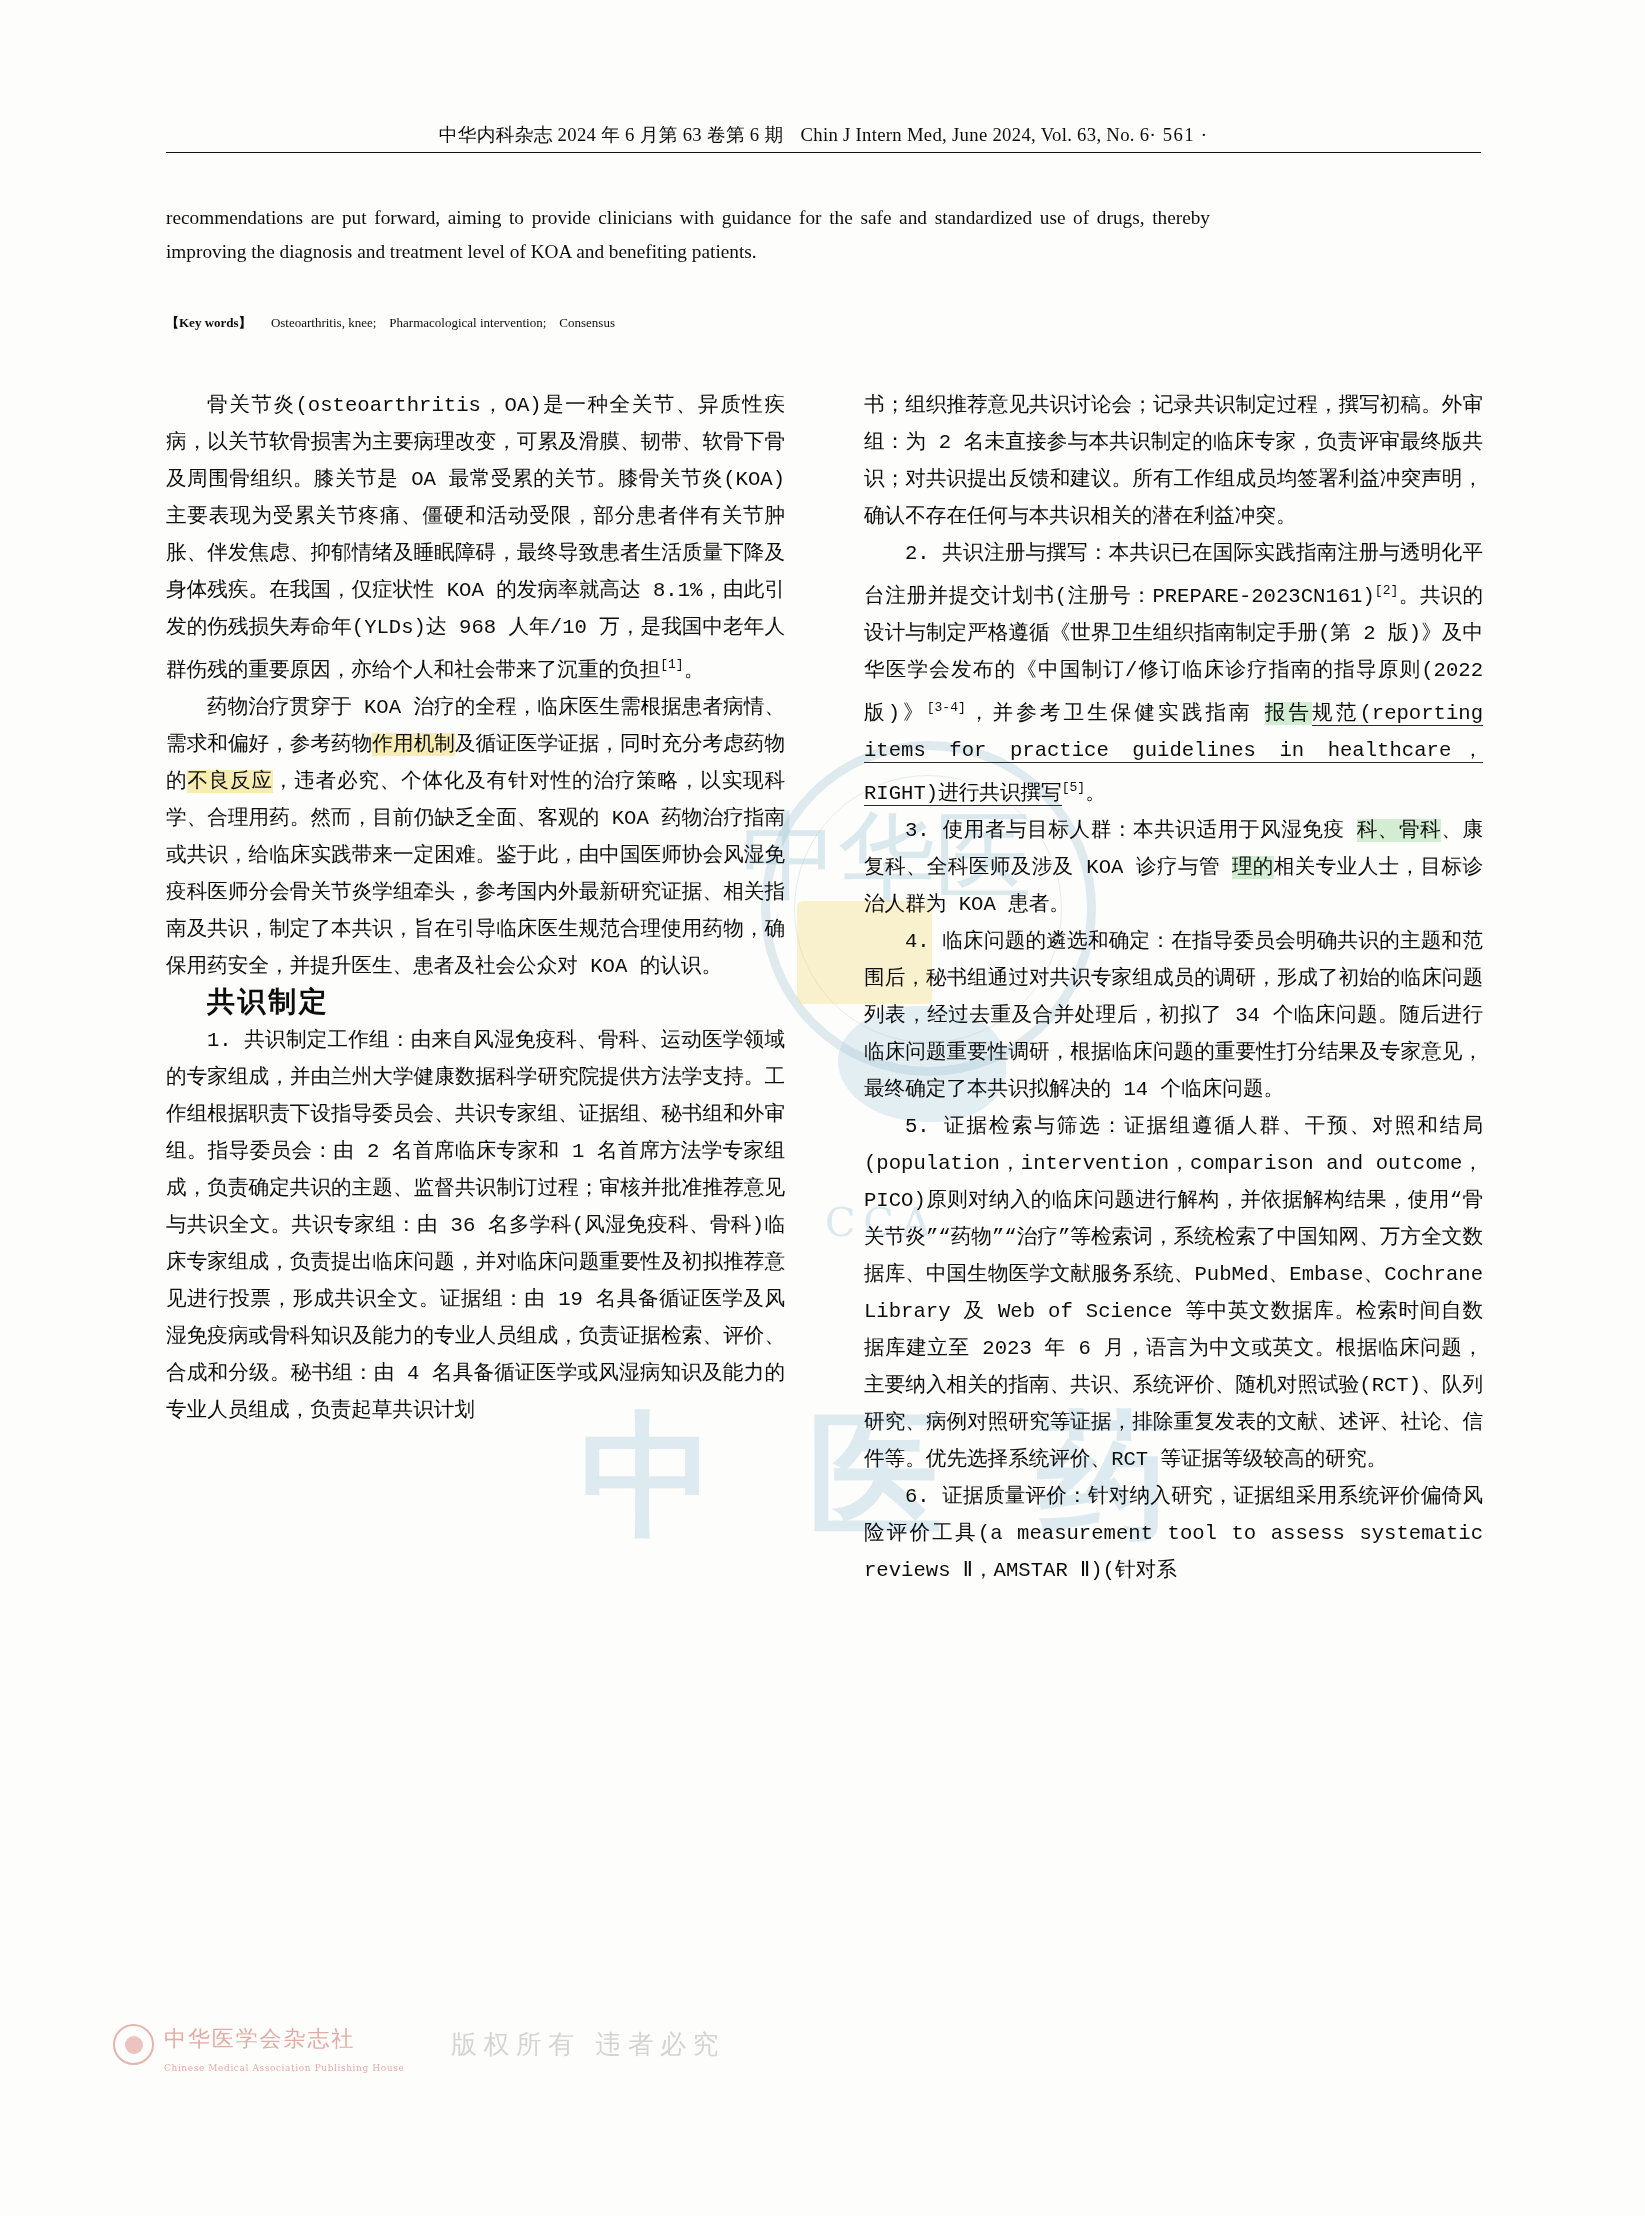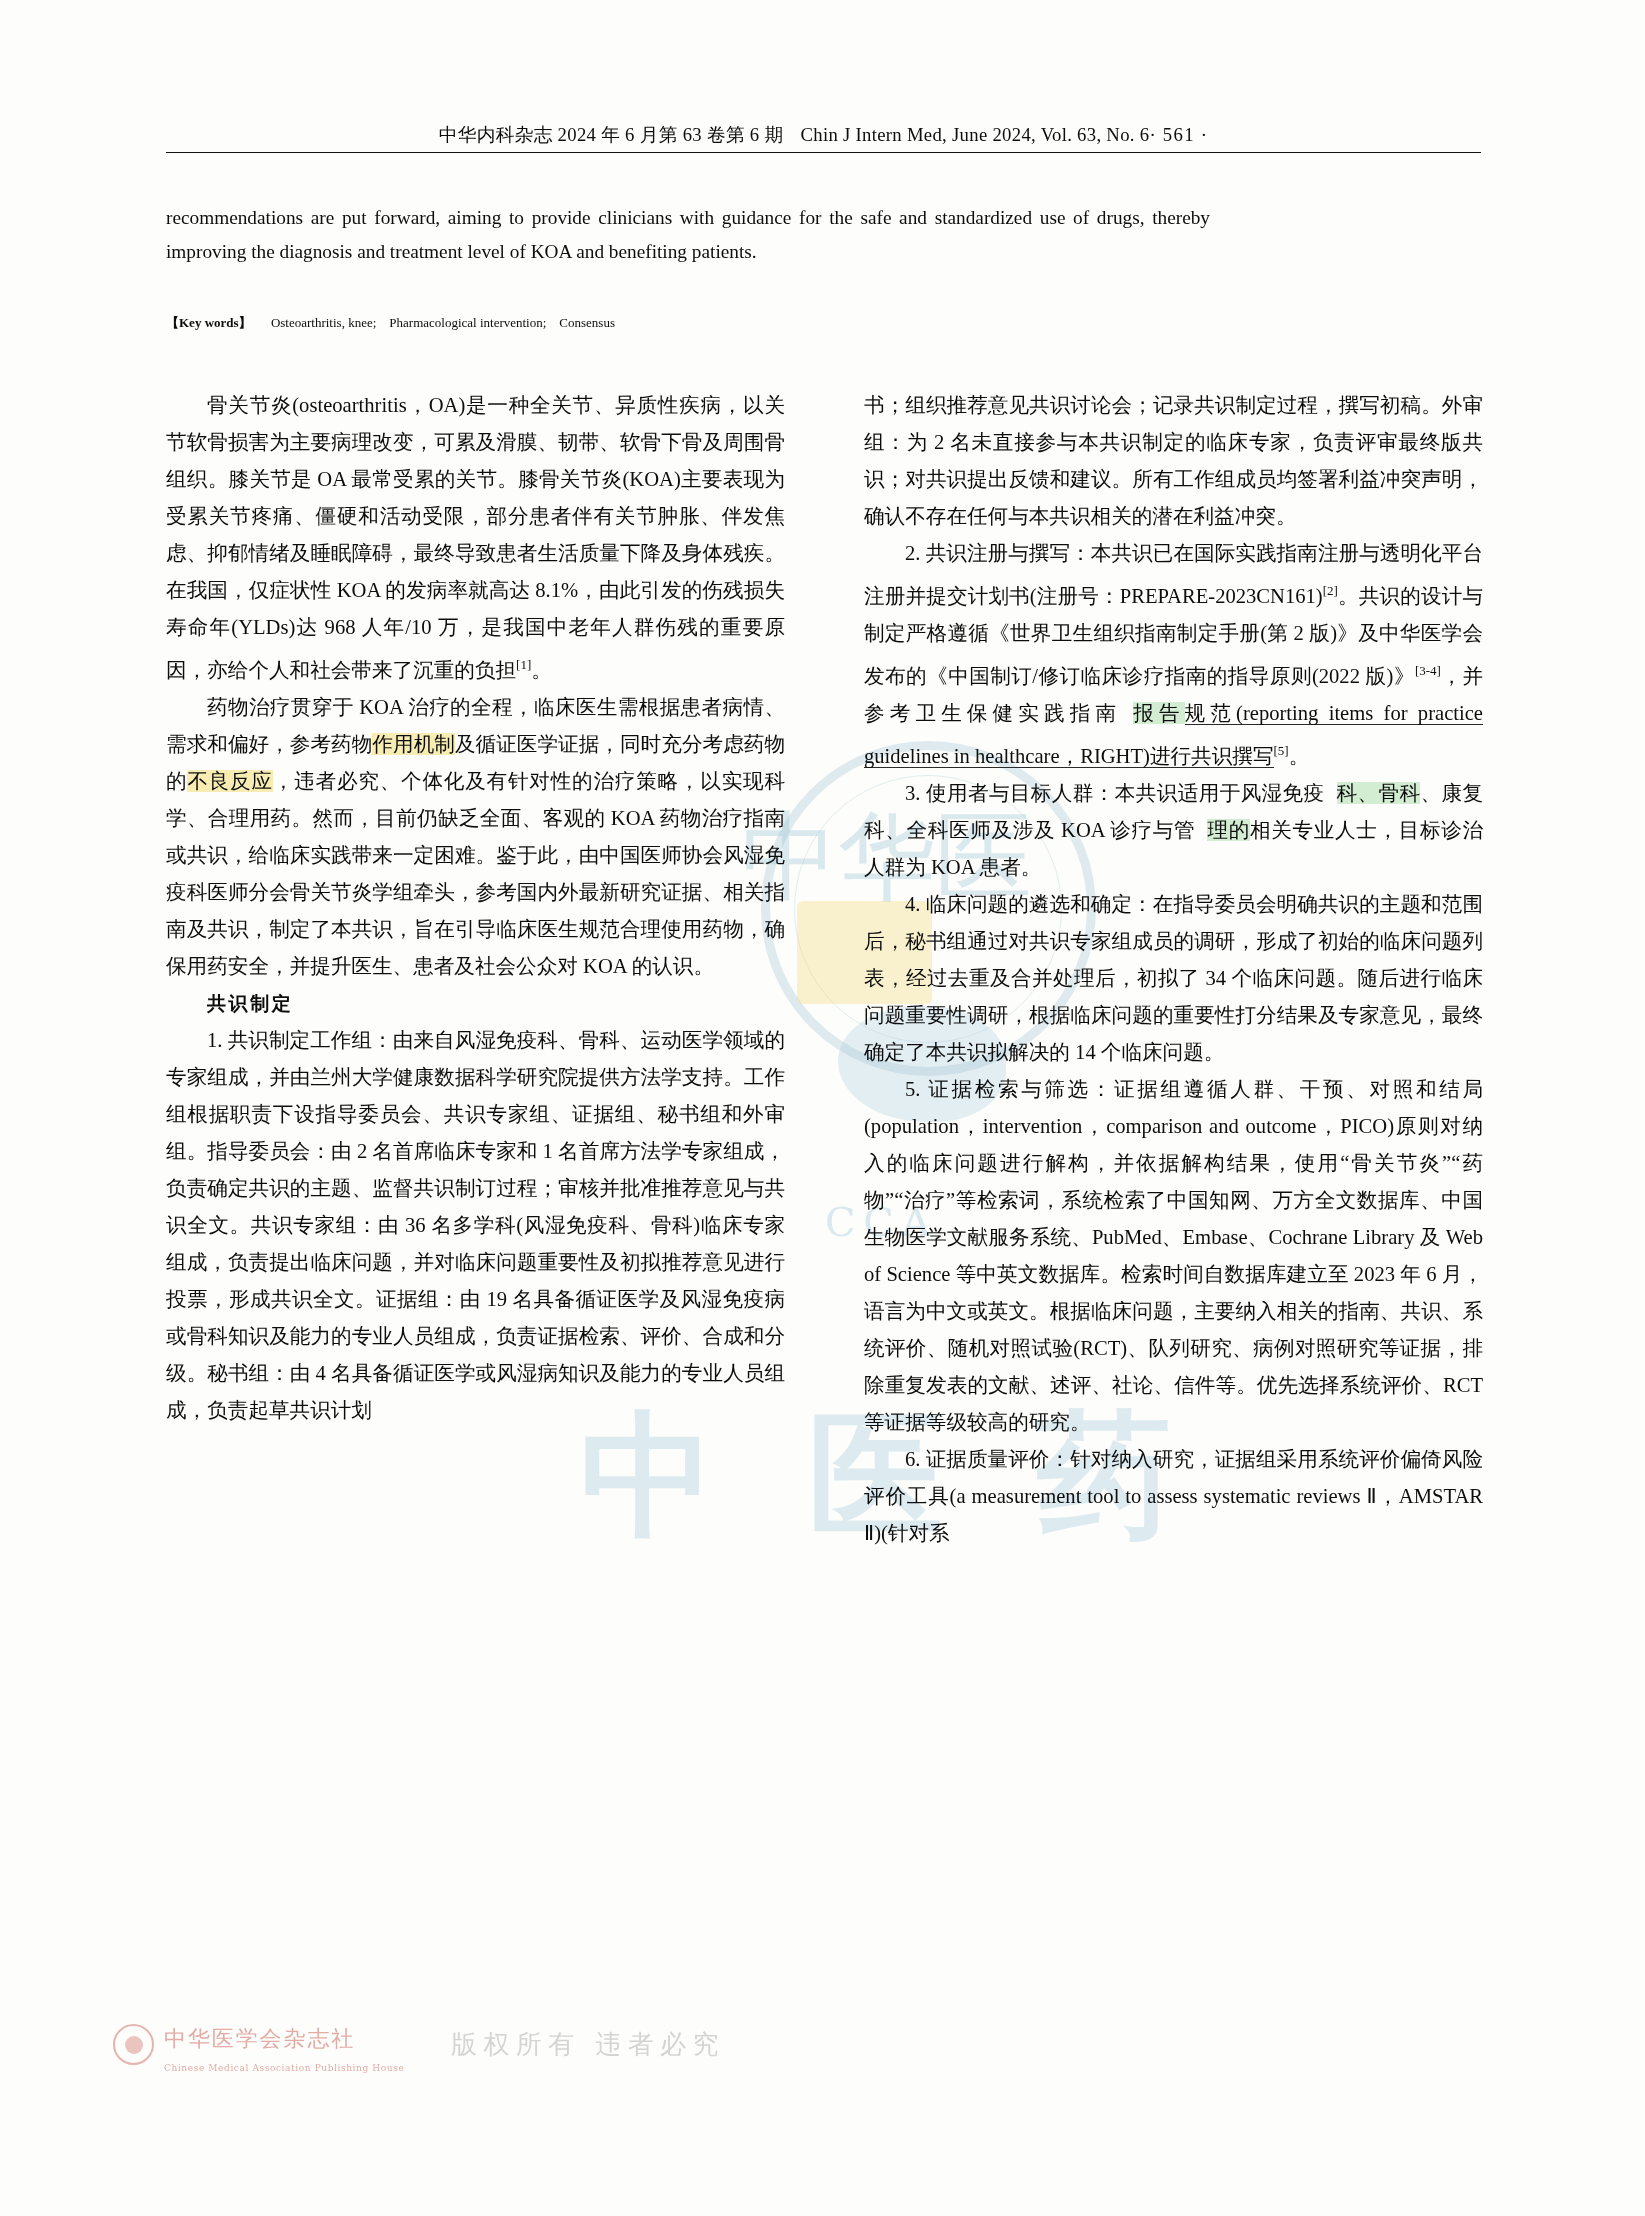--- a/index.html
+++ b/index.html
@@ -190,28 +190,29 @@
     line-height: 37px;
     text-align: justify;
     text-align-last: left;
   }
   .col-left { left: 166px; }
   .col-right { left: 864px; }
 
   .col p {
     margin: 0;
     text-indent: 41px;
+    font-family: Liberation Mono, monospace;
   }
   .col p.noind { text-indent: 0; }
   .section-title {
     margin: 18px 0 11.6px 0;
     text-align: center;
     text-indent: 0;
     font-weight: bold;
-    font-size: 19px;
+    font-size: 28px;
     letter-spacing: 2.6px;
   }
   .sup {
     font-size: 13px;
     vertical-align: super;
   }
   .hl-y { background: rgba(243, 224, 120, 0.55); }
   .hl-g { background: rgba(168, 222, 170, 0.50); margin-left: 12px; }
   .ul-u { border-bottom: 1.3px solid #2a2a2a; }
 </style>

